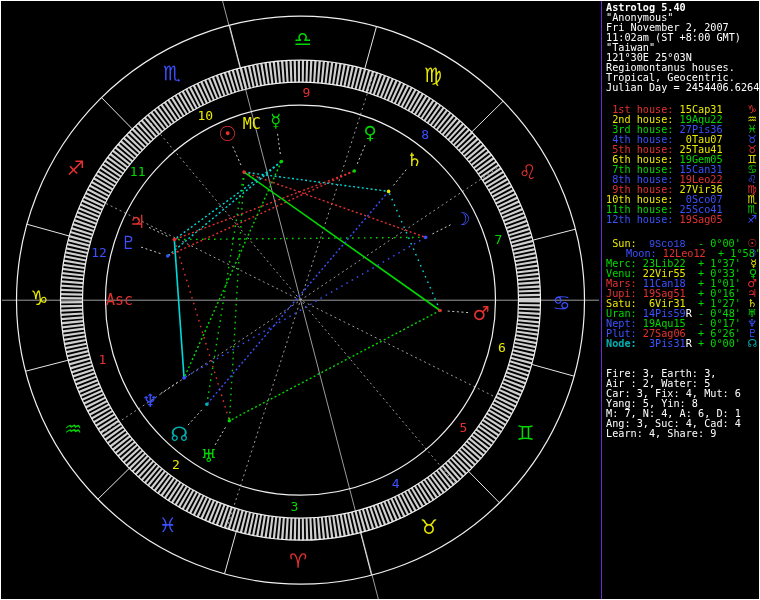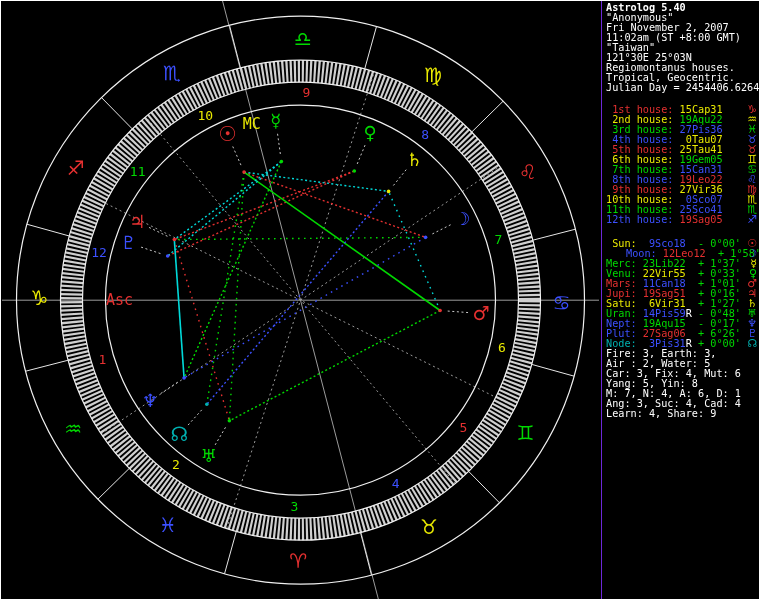--- a/index.html
+++ b/index.html
@@ -9,21 +9,21 @@
   #wheel{position:absolute;left:0;top:0;}
   #sidebar{position:absolute;left:601px;top:0;bottom:0;right:0;border-left:1px solid #6d28d9;
            padding:0 0 0 4px;color:#fff;}
   .r{position:relative;height:10px;line-height:10px;font-size:10.2px;white-space:pre;
      font-family:"DejaVu Sans Mono",monospace;}
   .g{position:absolute;right:3px;top:-1px;font-family:"DejaVu Sans",sans-serif;
      font-size:11px;line-height:11px;}
   #hdr{padding-top:3px;}
   #houses{margin-top:12px;}
   #planets{margin-top:14px;}
-  #stats{margin-top:0;}
+  #stats{margin-top:20px;}
   .b{font-weight:bold;}
 </style>
 </head>
 <body>
 
 <div id="app">
   <svg id="wheel" width="601" height="600">
       <line x1="2" y1="300.2" x2="599" y2="300.2" stroke="#9b9b9b" stroke-width="1"></line>
       <line x1="216.05676498855698" y1="-23.9825721114604" x2="384.94323501144305" y2="624.3825721114604" stroke="#9b9b9b" stroke-width="1"></line>
       <line x1="101.18031358033062" y1="433.8849378410473" x2="499.81968641966944" y2="166.51506215895282" stroke="#9b9b9b" stroke-width="1" stroke-dasharray="2,3"></line>
@@ -144,31 +144,31 @@
         <div class="r"><span style="color: rgb(229, 48, 48);"> 5th house:</span><span> </span><span style="color: rgb(234, 234, 0);">25Tau41</span><span class="g" style="color: rgb(229, 48, 48);">♉</span></div>
         <div class="r"><span style="color: rgb(234, 234, 0);"> 6th house:</span><span> </span><span style="color: rgb(0, 217, 0);">19Gem05</span><span class="g" style="color: rgb(234, 234, 0);">♊</span></div>
         <div class="r"><span style="color: rgb(0, 217, 0);"> 7th house:</span><span> </span><span style="color: rgb(60, 80, 255);">15Can31</span><span class="g" style="color: rgb(0, 217, 0);">♋</span></div>
         <div class="r"><span style="color: rgb(60, 80, 255);"> 8th house:</span><span> </span><span style="color: rgb(229, 48, 48);">19Leo22</span><span class="g" style="color: rgb(60, 80, 255);">♌</span></div>
         <div class="r"><span style="color: rgb(229, 48, 48);"> 9th house:</span><span> </span><span style="color: rgb(234, 234, 0);">27Vir36</span><span class="g" style="color: rgb(229, 48, 48);">♍</span></div>
         <div class="r"><span style="color: rgb(234, 234, 0);">10th house:</span><span> </span><span style="color: rgb(60, 80, 255);"> 0Sco07</span><span class="g" style="color: rgb(234, 234, 0);">♏</span></div>
         <div class="r"><span style="color: rgb(0, 217, 0);">11th house:</span><span> </span><span style="color: rgb(60, 80, 255);">25Sco41</span><span class="g" style="color: rgb(0, 217, 0);">♏</span></div>
         <div class="r"><span style="color: rgb(60, 80, 255);">12th house:</span><span> </span><span style="color: rgb(229, 48, 48);">19Sag05</span><span class="g" style="color: rgb(60, 80, 255);">♐</span></div>
       </div>
     <div id="planets">
-        <div class="r"><span style="color: rgb(234, 234, 0); margin-top: 20px;"> Sun:</span><span> </span><span style="color: rgb(60, 80, 255);"> 9Sco18</span><span style="color: rgb(255, 255, 255);"> </span><span style="color: rgb(0, 217, 0);"> - 0°00'</span><span class="g" style="color: rgb(229, 48, 48);">☉</span></div>
+        <div class="r"><span style="color: rgb(234, 234, 0); margin-top: 20px;"> Sun:</span><span> </span><span style="color: rgb(60, 80, 255); font-family: Liberation Mono, monospace;"> 9Sco18</span><span style="color: rgb(255, 255, 255);"> </span><span style="color: rgb(0, 217, 0);"> - 0°00'</span><span class="g" style="color: rgb(229, 48, 48);">☉</span></div>
         <div class="r"><span style="color: rgb(60, 80, 255); padding-left: 20px;">Moon:</span><span> </span><span style="color: rgb(229, 48, 48);">12Leo12</span><span style="color: rgb(255, 255, 255);"> </span><span style="color: rgb(0, 217, 0);"> + 1°58'</span><span class="g" style="color: rgb(60, 80, 255);">☽</span></div>
         <div class="r"><span style="color: rgb(0, 217, 0);">Merc:</span><span> </span><span style="color: rgb(0, 217, 0);">23Lib22</span><span style="color: rgb(255, 255, 255);"> </span><span style="color: rgb(0, 217, 0);"> + 1°37'</span><span class="g" style="color: rgb(234, 234, 0);">☿</span></div>
         <div class="r"><span style="color: rgb(0, 217, 0);">Venu:</span><span> </span><span style="color: rgb(234, 234, 0);">22Vir55</span><span style="color: rgb(255, 255, 255);"> </span><span style="color: rgb(0, 217, 0);"> + 0°33'</span><span class="g" style="color: rgb(0, 217, 0);">♀</span></div>
         <div class="r"><span style="color: rgb(229, 48, 48);">Mars:</span><span> </span><span style="color: rgb(60, 80, 255);">11Can18</span><span style="color: rgb(255, 255, 255);"> </span><span style="color: rgb(0, 217, 0);"> + 1°01'</span><span class="g" style="color: rgb(229, 48, 48);">♂</span></div>
         <div class="r"><span style="color: rgb(229, 48, 48);">Jupi:</span><span> </span><span style="color: rgb(229, 48, 48);">19Sag51</span><span style="color: rgb(255, 255, 255);"> </span><span style="color: rgb(0, 217, 0);"> + 0°16'</span><span class="g" style="color: rgb(229, 48, 48);">♃</span></div>
         <div class="r"><span style="color: rgb(234, 234, 0);">Satu:</span><span> </span><span style="color: rgb(234, 234, 0);"> 6Vir31</span><span style="color: rgb(255, 255, 255);"> </span><span style="color: rgb(0, 217, 0);"> + 1°27'</span><span class="g" style="color: rgb(234, 234, 0);">♄</span></div>
         <div class="r"><span style="color: rgb(0, 217, 0);">Uran:</span><span> </span><span style="color: rgb(60, 80, 255);">14Pis59</span><span style="color: rgb(255, 255, 255);">R</span><span style="color: rgb(0, 217, 0);"> - 0°48'</span><span class="g" style="color: rgb(0, 217, 0);">♅</span></div>
         <div class="r"><span style="color: rgb(60, 80, 255);">Nept:</span><span> </span><span style="color: rgb(0, 217, 0);">19Aqu15</span><span style="color: rgb(255, 255, 255);"> </span><span style="color: rgb(0, 217, 0);"> - 0°17'</span><span class="g" style="color: rgb(60, 80, 255);">♆</span></div>
         <div class="r"><span style="color: rgb(60, 80, 255);">Plut:</span><span> </span><span style="color: rgb(229, 48, 48);">27Sag06</span><span style="color: rgb(255, 255, 255);"> </span><span style="color: rgb(0, 217, 0);"> + 6°26'</span><span class="g" style="color: rgb(60, 80, 255);">♇</span></div>
-        <div class="r"><span style="color: rgb(0, 176, 176);">Node:</span><span> </span><span style="color: rgb(60, 80, 255);"> 3Pis31</span><span style="color: rgb(255, 255, 255);">R</span><span style="color: rgb(0, 217, 0);"> + 0°00'</span><span class="g" style="color: rgb(0, 176, 176);">☊</span></div>
+        <div class="r"><span style="color: rgb(0, 176, 176); font-weight: bold;">Node:</span><span> </span><span style="color: rgb(60, 80, 255);"> 3Pis31</span><span style="color: rgb(255, 255, 255);">R</span><span style="color: rgb(0, 217, 0);"> + 0°00'</span><span class="g" style="color: rgb(0, 176, 176);">☊</span></div>
       </div>
     <div id="stats">
         <div class="r"><span style="color: rgb(255, 255, 255);">Fire: 3, Earth: 3,</span></div>
         <div class="r"><span style="color: rgb(255, 255, 255);">Air : 2, Water: 5</span></div>
         <div class="r"><span style="color: rgb(255, 255, 255);">Car: 3, Fix: 4, Mut: 6</span></div>
         <div class="r"><span style="color: rgb(255, 255, 255);">Yang: 5, Yin: 8</span></div>
         <div class="r"><span style="color: rgb(255, 255, 255);">M: 7, N: 4, A: 6, D: 1</span></div>
         <div class="r"><span style="color: rgb(255, 255, 255);">Ang: 3, Suc: 4, Cad: 4</span></div>
         <div class="r"><span style="color: rgb(255, 255, 255);">Learn: 4, Share: 9</span></div>
       </div>

